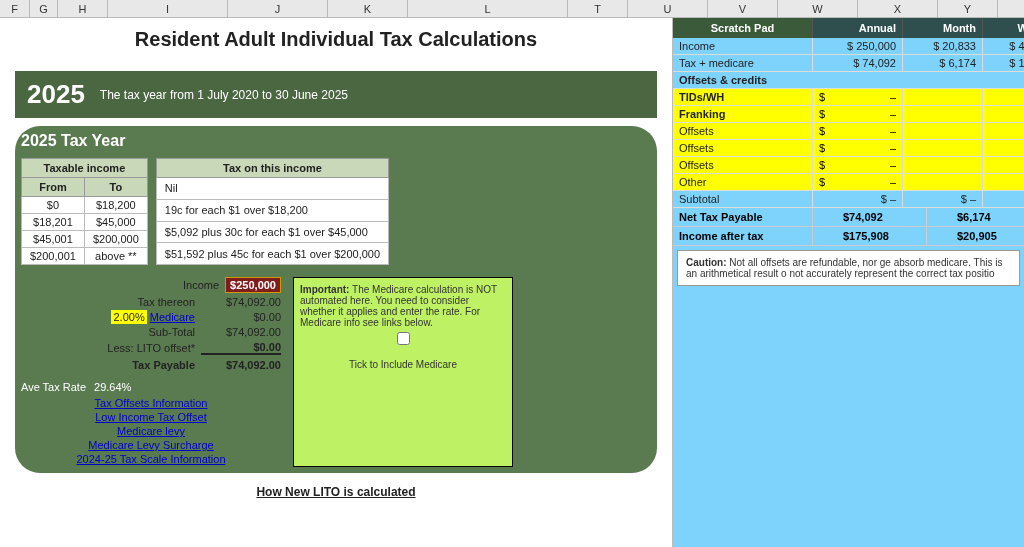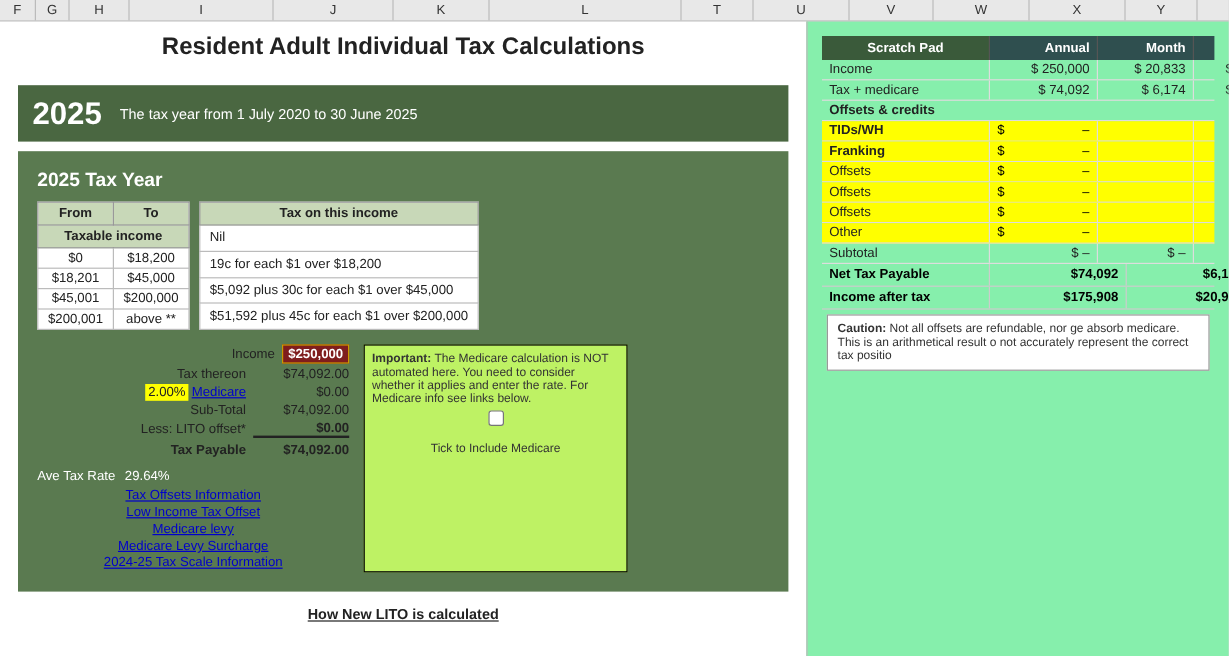--- a/index.html
+++ b/index.html
@@ -70,22 +70,23 @@
     .year-number {
       font-size: 26px;
       font-weight: bold;
     }
     .year-subtitle {
       font-size: 12px;
     }
 
     .tax-year-box {
       background: #5a7a50;
-      padding: 16px;
+      padding: 6px;
       color: white;
+      border-radius: 25px;
     }
     .tax-year-title {
       font-size: 16px;
       font-weight: bold;
       margin-bottom: 8px;
       color: white;
     }
 
     .tables-row {
       display: flex;
@@ -204,23 +205,23 @@
       margin-top: 12px;
       font-size: 12px;
       font-weight: bold;
       text-decoration: underline;
       color: #222;
     }
 
     
     .right-area {
       flex: 1;
-      background: #86efac;
+      background: #7dd3fc;
       border-left: 1px solid #bbb;
-      padding: 12px;
+      padding: 0;
       overflow: hidden;
     }
 
     .scratch-pad-header {
       display: grid;
       grid-template-columns: 140px 90px 80px 70px;
       background: #2f4f4f;
       color: white;
       font-weight: bold;
       font-size: 11px;
@@ -270,21 +271,20 @@
       display: grid;
       grid-template-columns: 140px 90px 80px 70px;
       font-size: 11px;
       font-weight: bold;
       border-bottom: 1px solid #ccc;
       gap: 24px;
     }
     .net-tax-row div {
       padding: 3px 6px;
       border-right: 1px solid #ccc;
-      text-align: right;
     }
     .net-tax-row div:first-child {
       text-align: left;
     }
 
     .caution-box {
       background: white;
       border: 1px solid #999;
       padding: 6px 8px;
       font-size: 10px;
@@ -325,25 +325,25 @@
     </div>
 
     <div class="tax-year-box">
       <div class="tax-year-title">2025 Tax Year</div>
 
       <div class="tables-row">
 
         <table class="tax-table">
           <thead>
             <tr>
+              <th colspan="2">Taxable income</th>
+            </tr>
+            <tr>
               <th>From</th>
               <th>To</th>
-            </tr>
-            <tr>
-              <th colspan="2">Taxable income</th>
             </tr>
           </thead>
           <tbody>
             <tr>
               <td>$0</td>
               <td>$18,200</td>
             </tr>
             <tr>
               <td>$18,201</td>
               <td>$45,000</td>

